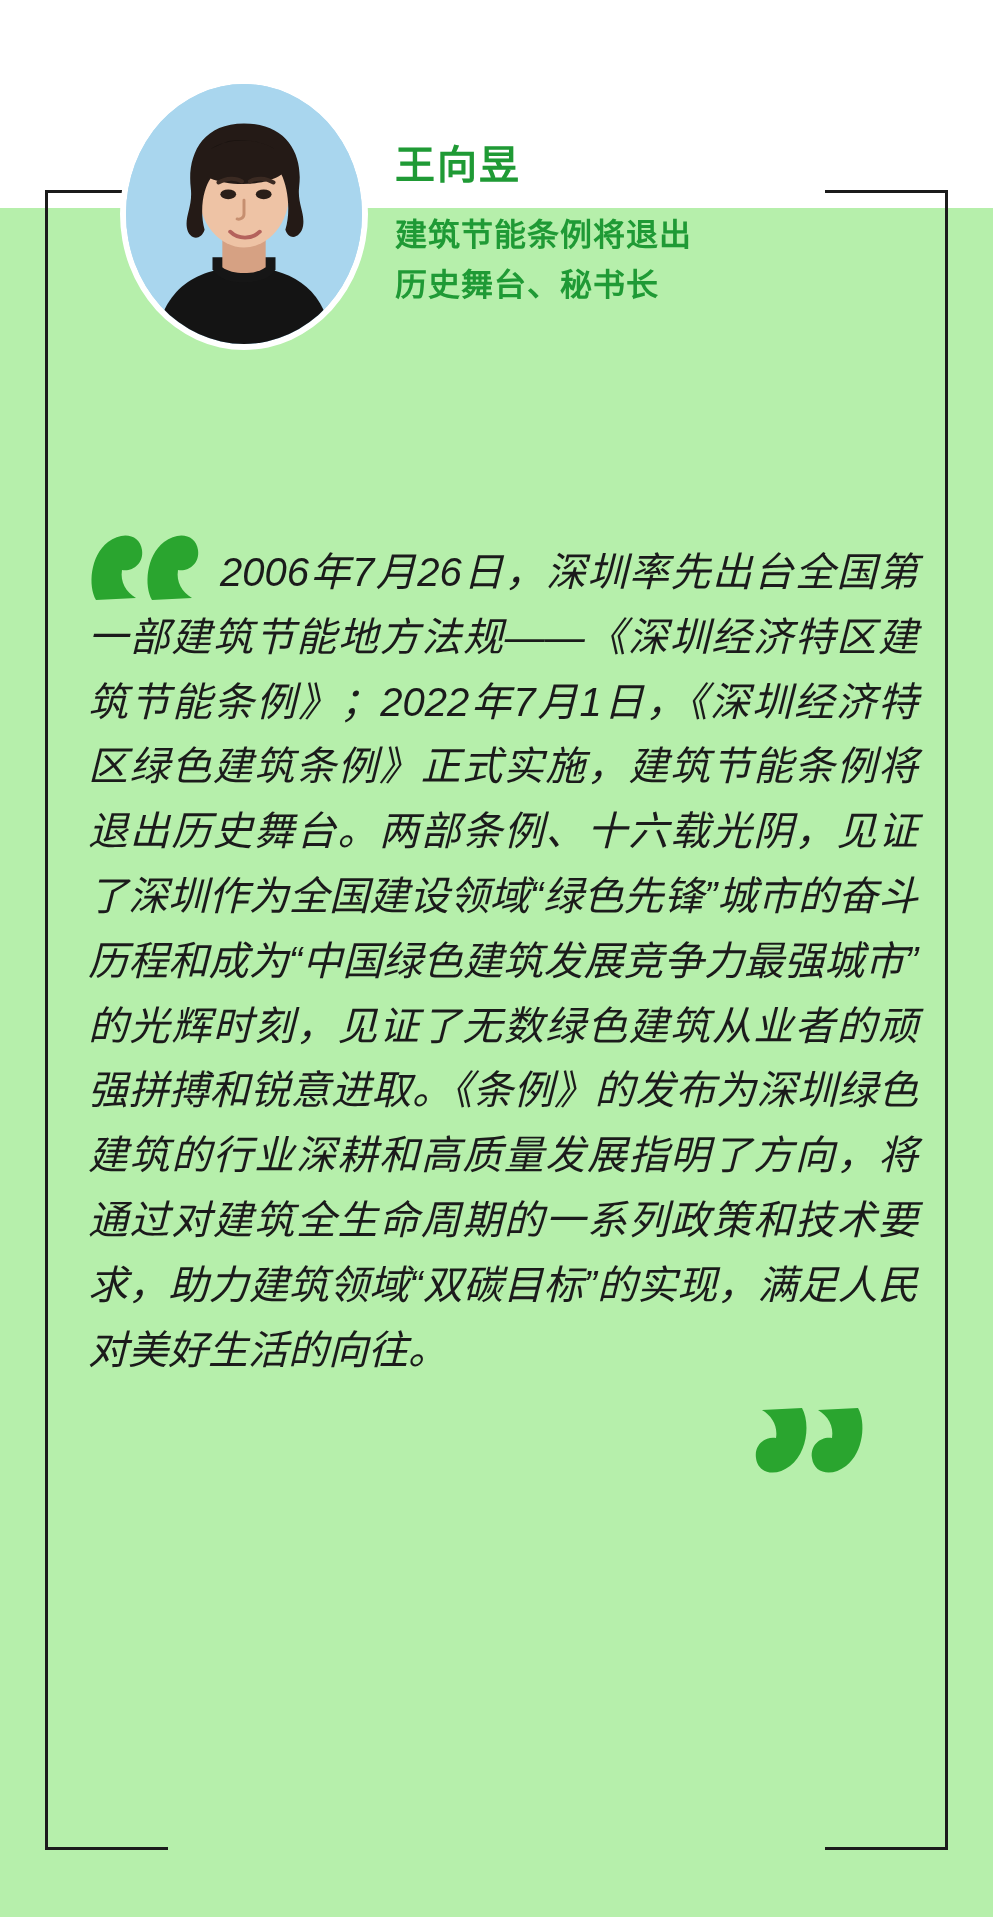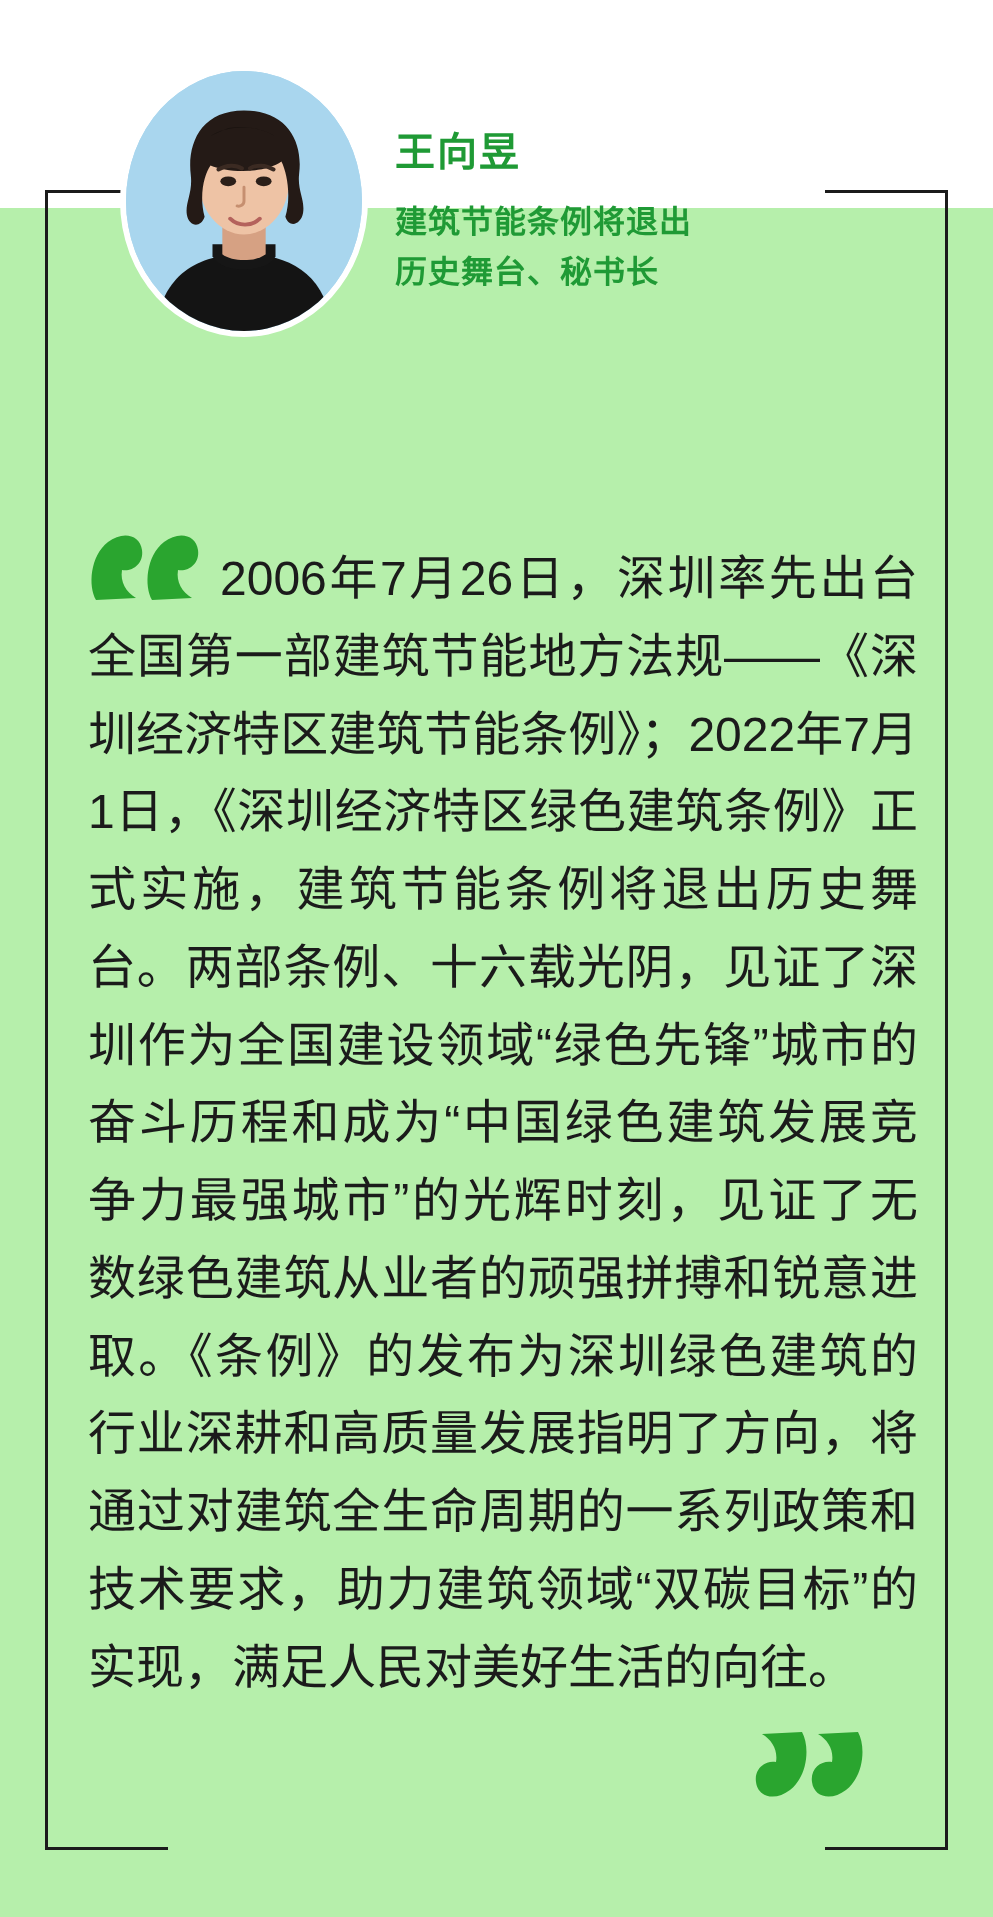--- a/index.html
+++ b/index.html
@@ -56,21 +56,21 @@
     width: 3px;
     background: #1b1b1b;
   }
   .frame-side.left { left: 0; top: 120px; bottom: 120px; }
   .frame-side.right { right: 0; top: 120px; bottom: 120px; }
 
   
   .header {
     position: absolute;
     left: 0;
-    top: 0;
+    top: 13px;
     width: 869px;
     height: 420px;
   }
 
   .avatar {
     position: absolute;
     left: 120px;
     top: 65px;
     width: 248px;
     height: 272px;
@@ -120,27 +120,28 @@
     line-height: 1;
     user-select: none;
   }
   .quote-open {
     left: 0px;
     top: -10px;
   }
   .quote-open svg { display:block; }
 
   .quote-text {
-    font-size: 48px;
+    font-size: 40px;
     line-height: 1.62;
     color: #1b1b1b;
     text-align: justify;
     text-justify: inter-character;
     letter-spacing: 0px;
     text-indent: 132px;
+    font-style: italic;
   }
 
   .quote-close {
     position: absolute;
     right: 52px;
     bottom: -96px;
   }
   .quote-close svg { display:block; }
 </style>
 </head>

